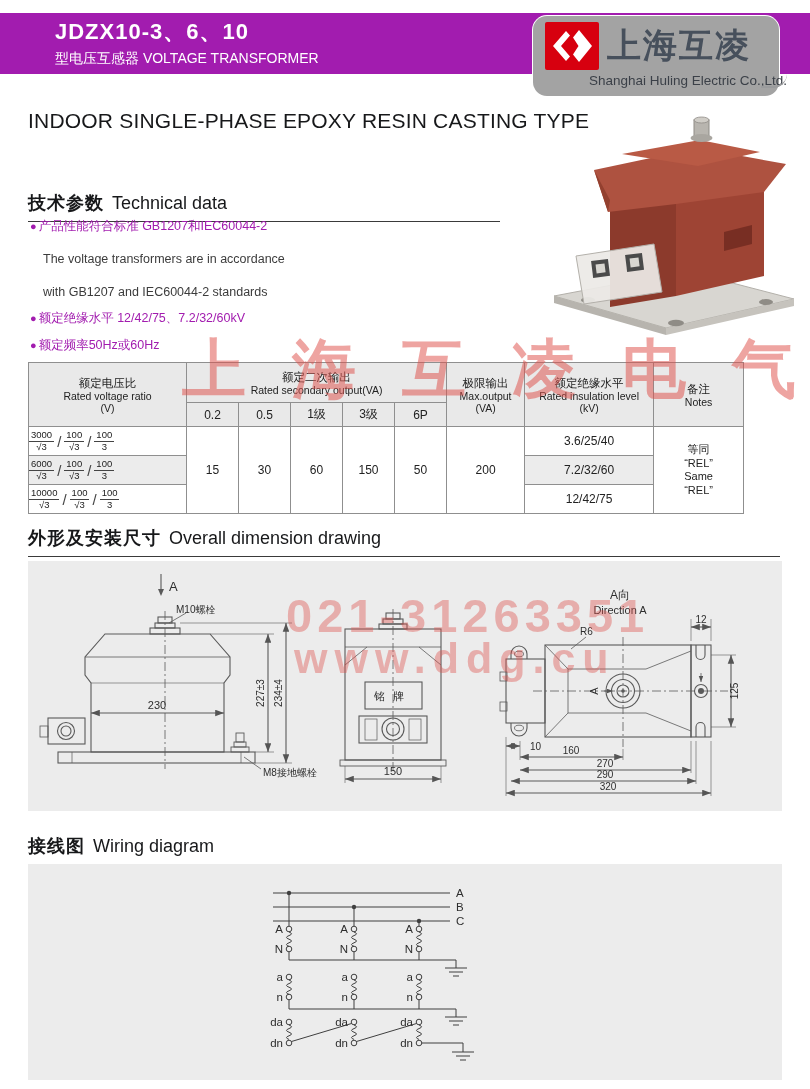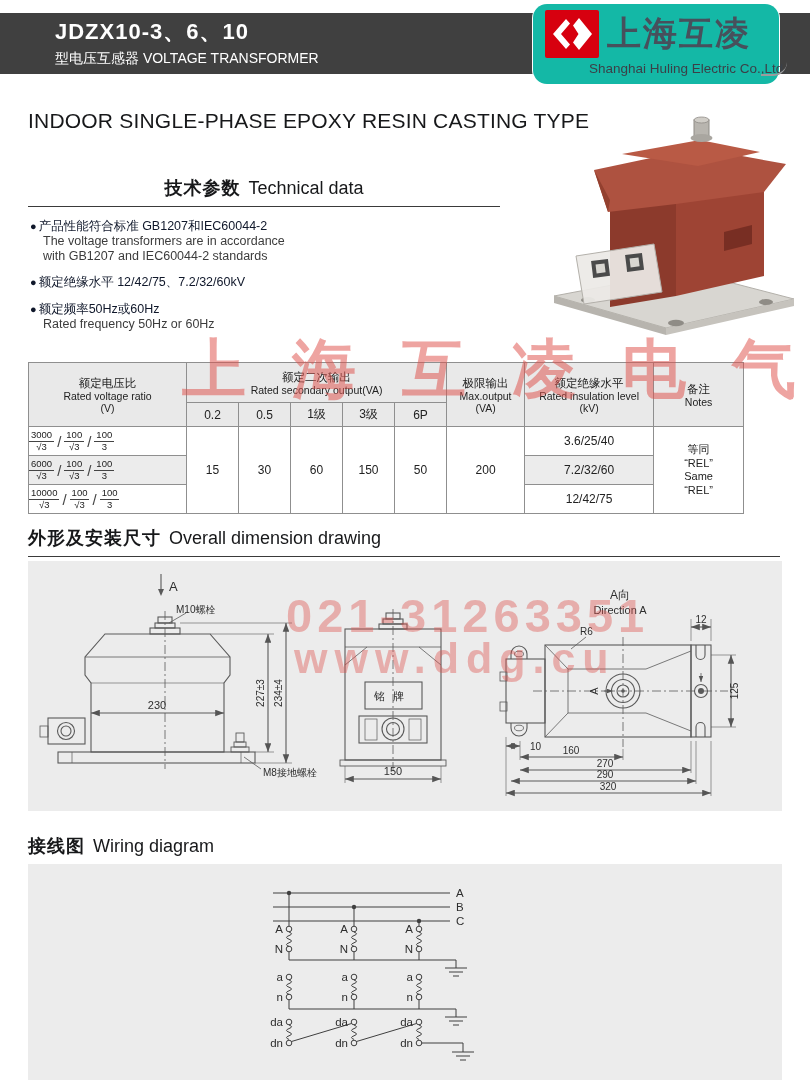--- a/index.html
+++ b/index.html
@@ -1,49 +1,49 @@
 <!DOCTYPE html>
 <html><head>
 <meta charset="utf-8">
 <style>
   html,body{margin:0;padding:0;}
   body{font-family:"Liberation Sans","DejaVu Sans",sans-serif;background:#fff;}
   #page{position:relative;width:810px;height:1089px;background:#fff;overflow:hidden;}
 
   
-  .header-bar{position:absolute;left:0;top:13px;width:810px;height:61px;background:#404040;}
+  .header-bar{position:absolute;left:0;top:13px;width:810px;height:61px;background:#a21caf;}
   .header-text{position:absolute;left:55px;top:6px;color:#fff;}
   .model{font-size:22px;font-weight:bold;letter-spacing:1px;line-height:26px;}
   .type-line{font-size:14px;line-height:20px;margin-top:3px;}
-  .logo-box{position:absolute;left:533px;top:4px;width:246px;height:80px;background:#14b8a6;border-radius:14px;box-shadow:0 0 0 1px #fff;}
+  .logo-box{position:absolute;left:533px;top:16px;width:246px;height:80px;background:#a3a3a3;border-radius:14px;box-shadow:0 0 0 1px #fff;}
   .logo-row{position:absolute;left:12px;top:6px;display:flex;align-items:center;}
   .brand-cn{font-size:34px;font-weight:bold;color:#47505c;letter-spacing:2px;margin-left:8px;}
   .brand-en{position:absolute;left:12px;top:57px;font-size:13.5px;color:#3b4048;white-space:nowrap;margin-left:44px;}
   .logo-swoosh{position:absolute;right:-8px;bottom:8px;width:26px;height:14px;border-bottom:2px solid #9a9b9d;border-radius:0 0 14px 0;}
 
   
   .intro{position:absolute;left:28px;top:103px;color:#17181a;}
   .intro-cn{font-size:20px;font-weight:bold;letter-spacing:1px;}
   .intro-en{font-size:21px;margin-top:6px;letter-spacing:0.2px;}
 
   .sec-heading{position:absolute;color:#17181a;font-size:18px;}
   .sec-heading .cn{font-weight:bold;letter-spacing:1px;}
   .sec-heading .en{margin-left:8px;}
   .sec-underline{display:block;height:0;border-bottom:1.6px solid #3a3a3a;margin-top:6px;}
 
-  .tech-heading{left:28px;top:176px;width:472px;text-align:center;}
+  .tech-heading{left:28px;top:191px;width:472px;}
   .dim-heading{left:28px;top:526px;width:752px;}
   .wire-heading{left:28px;top:834px;width:752px;}
 
   
   .bullets{position:absolute;left:30px;top:219px;width:480px;color:#2e2e2e;}
   .bullet{margin-bottom:12px;}
-  .b-cn{font-size:12.5px;line-height:15px;color:#0f172a;}
+  .b-cn{font-size:12.5px;line-height:15px;color:#a21caf;}
   .b-cn .dot{font-size:11px;margin-right:2px;}
-  .b-en{font-size:12.5px;line-height:14.5px;margin-left:13px;color:#3c3c3c;}
+  .b-en{font-size:12.5px;line-height:14.5px;margin-left:13px;color:#3c3c3c;margin-top:18px;}
 
   
   .photo{position:absolute;left:548px;top:104px;width:252px;height:232px;}
 
   
   .wm{position:absolute;font-weight:bold;white-space:nowrap;pointer-events:none;z-index:30;}
   .wm-brand{left:182px;top:326px;font-size:64px;letter-spacing:46px;color:rgba(222,80,74,0.52);}
   .wm-phone{left:286px;top:588px;font-size:47px;letter-spacing:5px;color:rgba(222,80,74,0.40);}
   .wm-site{left:294px;top:634px;font-size:43px;letter-spacing:7px;color:rgba(222,80,74,0.40);}
 

